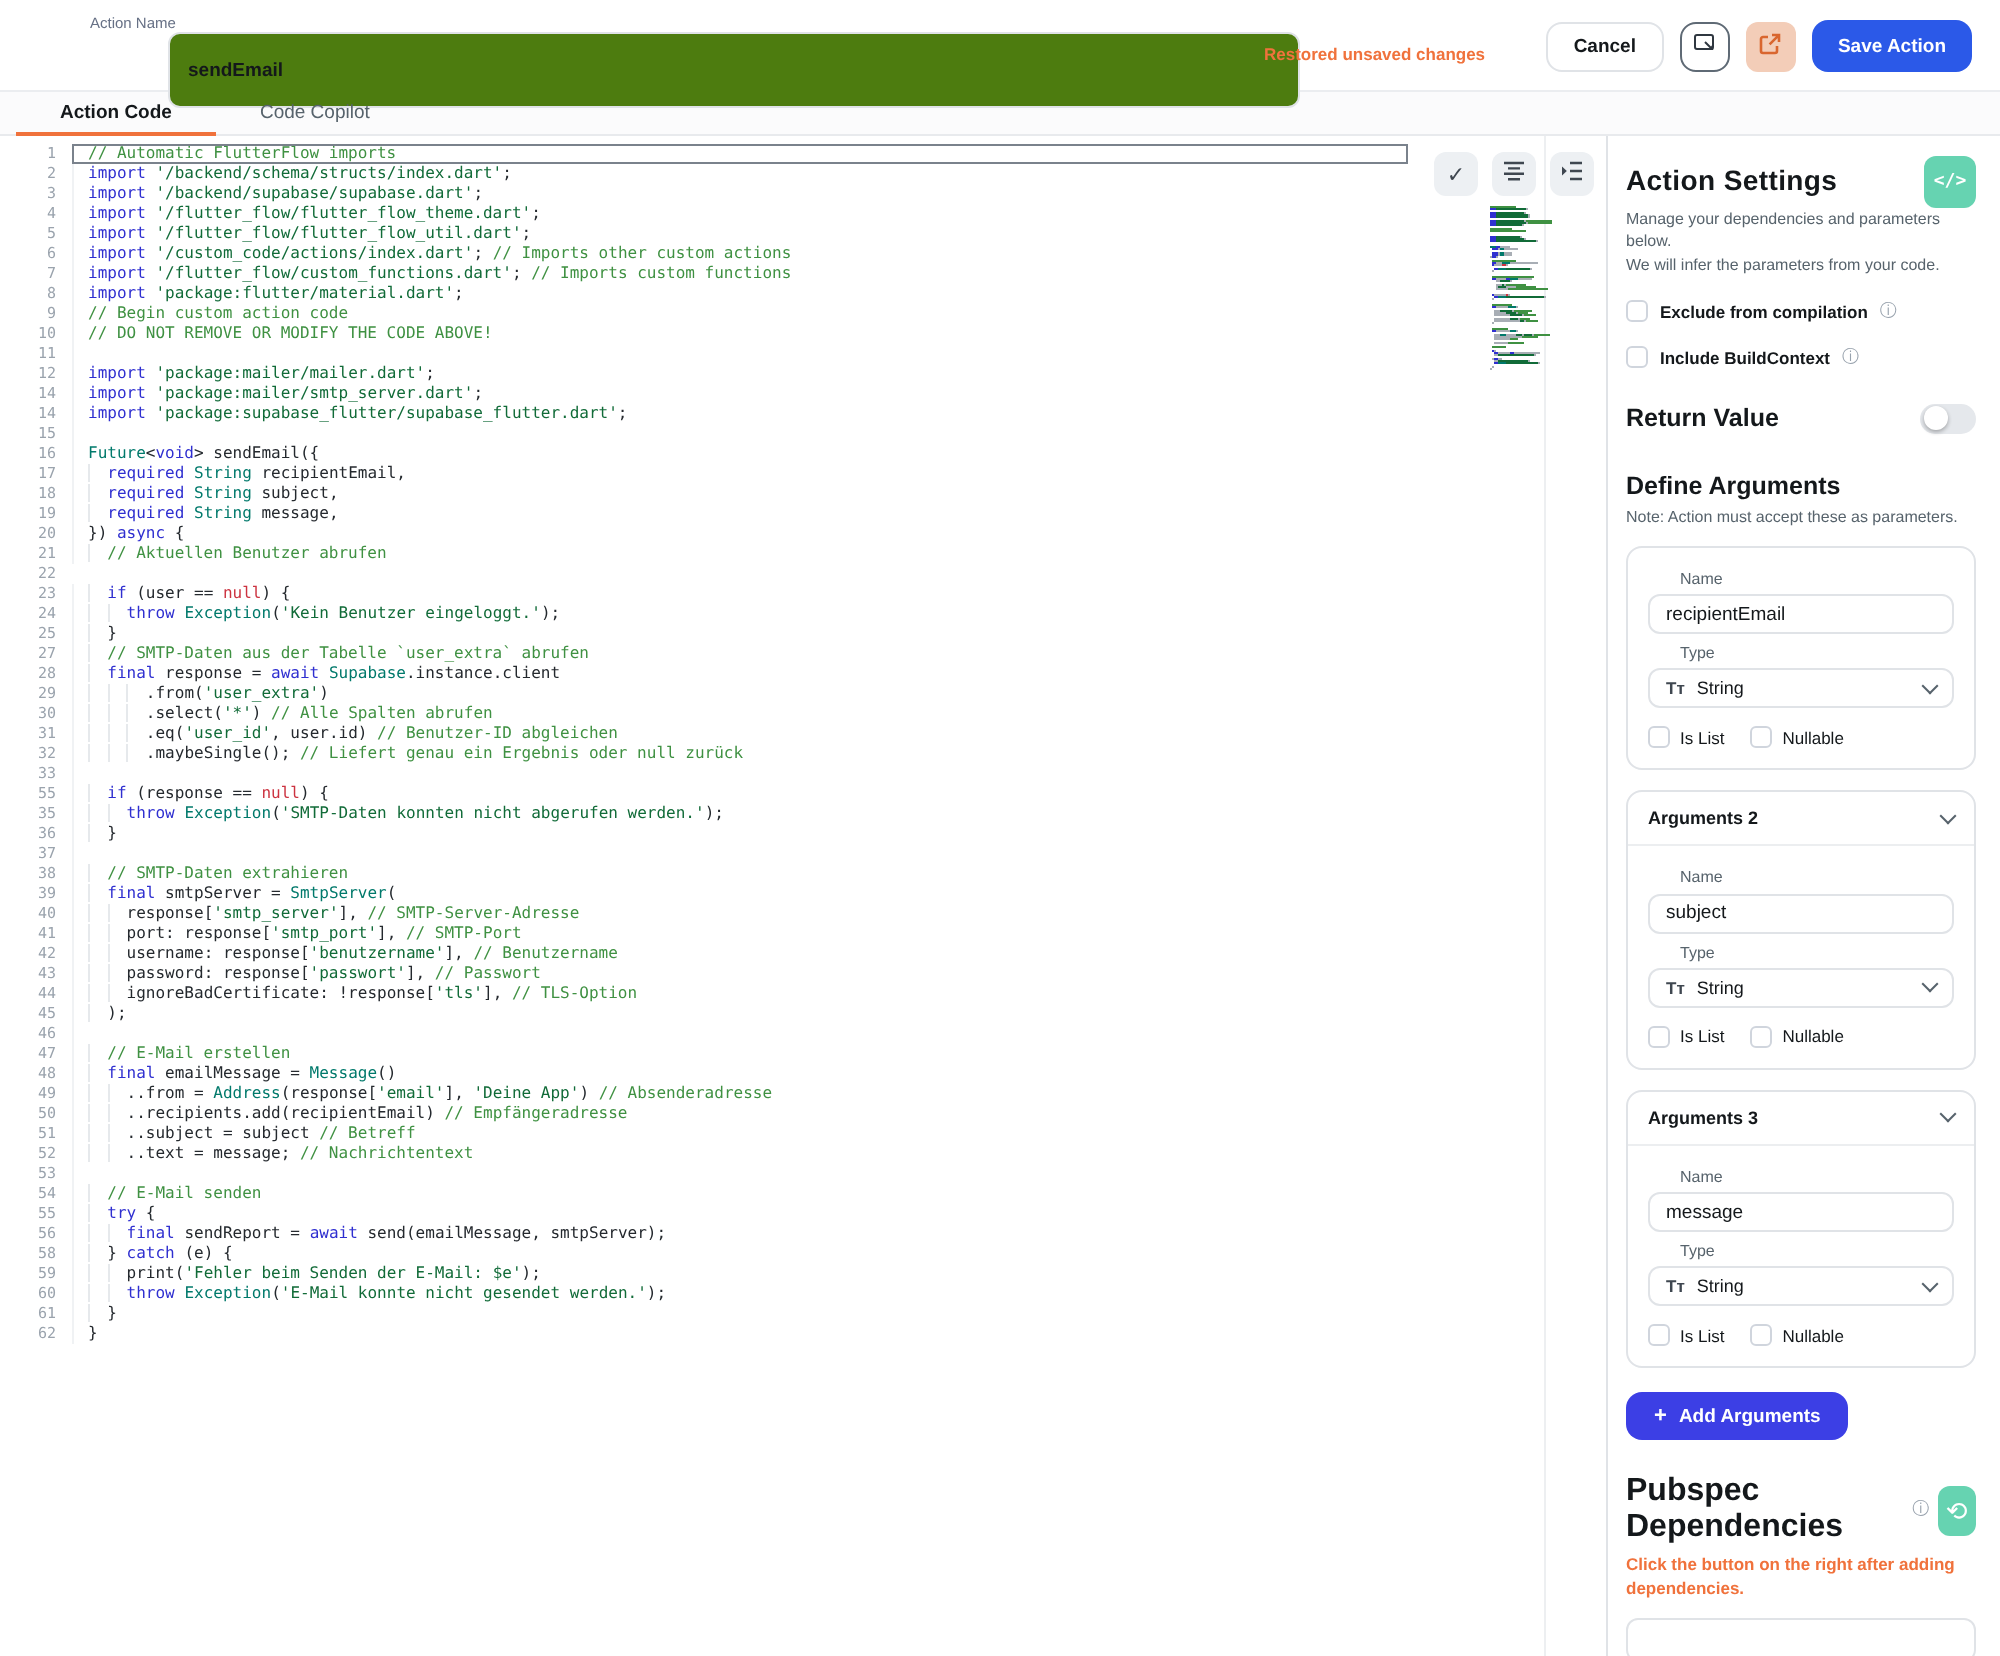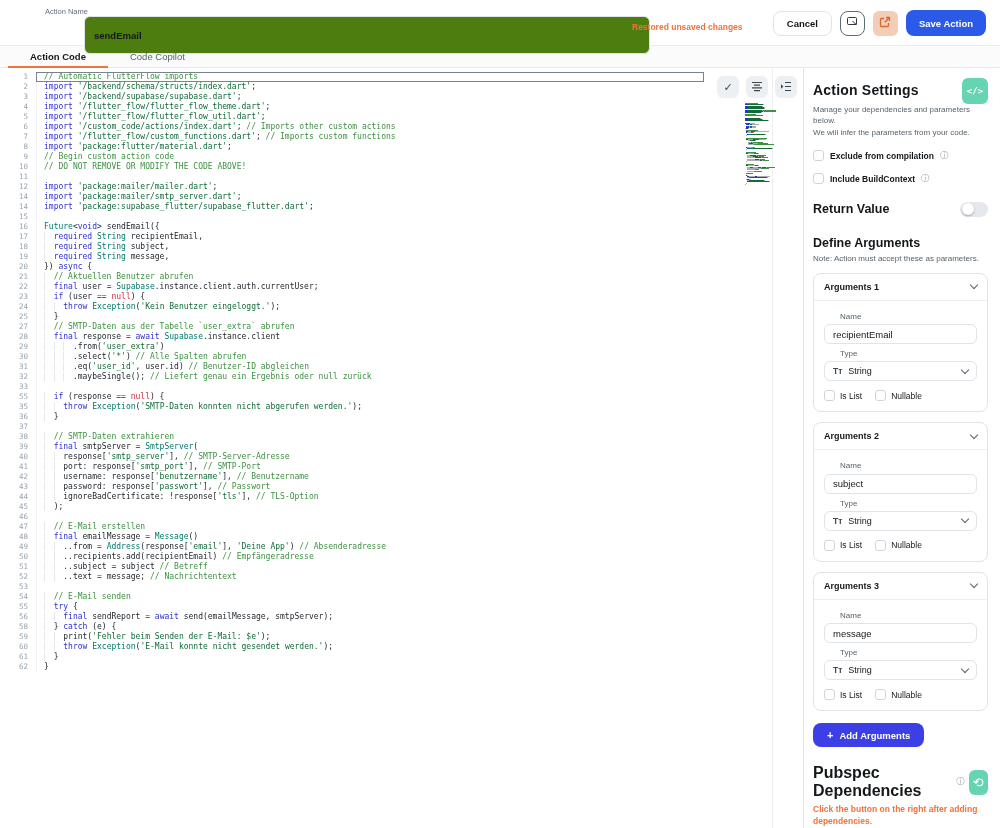--- a/index.html
+++ b/index.html
@@ -192,21 +192,20 @@
         <div class="row">
           <span class="gutter">20</span>
           <span class="codeln">}) <span class="tk-kw">async</span> {</span>
         </div>
         <div class="row">
           <span class="gutter">21</span>
           <span class="codeln"><span class="ig">  </span><span class="tk-com">// Aktuellen Benutzer abrufen</span></span>
         </div>
         <div class="row">
           <span class="gutter">22</span>
-          <span class="codeln"><span class="ig">  </span><span class="tk-kw">final</span> user = <span class="tk-type">Supabase</span>.instance.client.auth.currentUser;</span>
         </div>
         <div class="row">
           <span class="gutter">23</span>
           <span class="codeln"><span class="ig">  </span><span class="tk-kw">if</span> (user == <span class="tk-atom">null</span>) {</span>
         </div>
         <div class="row">
           <span class="gutter">24</span>
           <span class="codeln"><span class="ig">  </span><span class="ig">  </span><span class="tk-kw">throw</span> <span class="tk-type">Exception</span>(<span class="tk-str">'Kein Benutzer eingeloggt.'</span>);</span>
         </div>
         <div class="row">
@@ -740,24 +739,20 @@
       <div class="toggle">
           <div class="knob"></div>
         </div>
     </div>
 
     <div class="h2 define-title">Define Arguments</div>
     <div class="note">Note: Action must accept these as parameters.</div>
 
     <div id="args-container">
   <div class="arg-card">
-    <div class="arg-head">
-      <span>Arguments 1</span>
-      <span class="chev"></span>
-    </div>
     <div class="arg-body">
       <div class="fld-label">Name</div>
       <input class="fld-input" value="recipientEmail" style="">
       <div class="fld-label">Type</div>
       <div class="type-select">
         <span class="tt">Tт</span>
         <span>String</span>
         <span class="chev"></span>
       </div>
       <div class="arg-checks">

